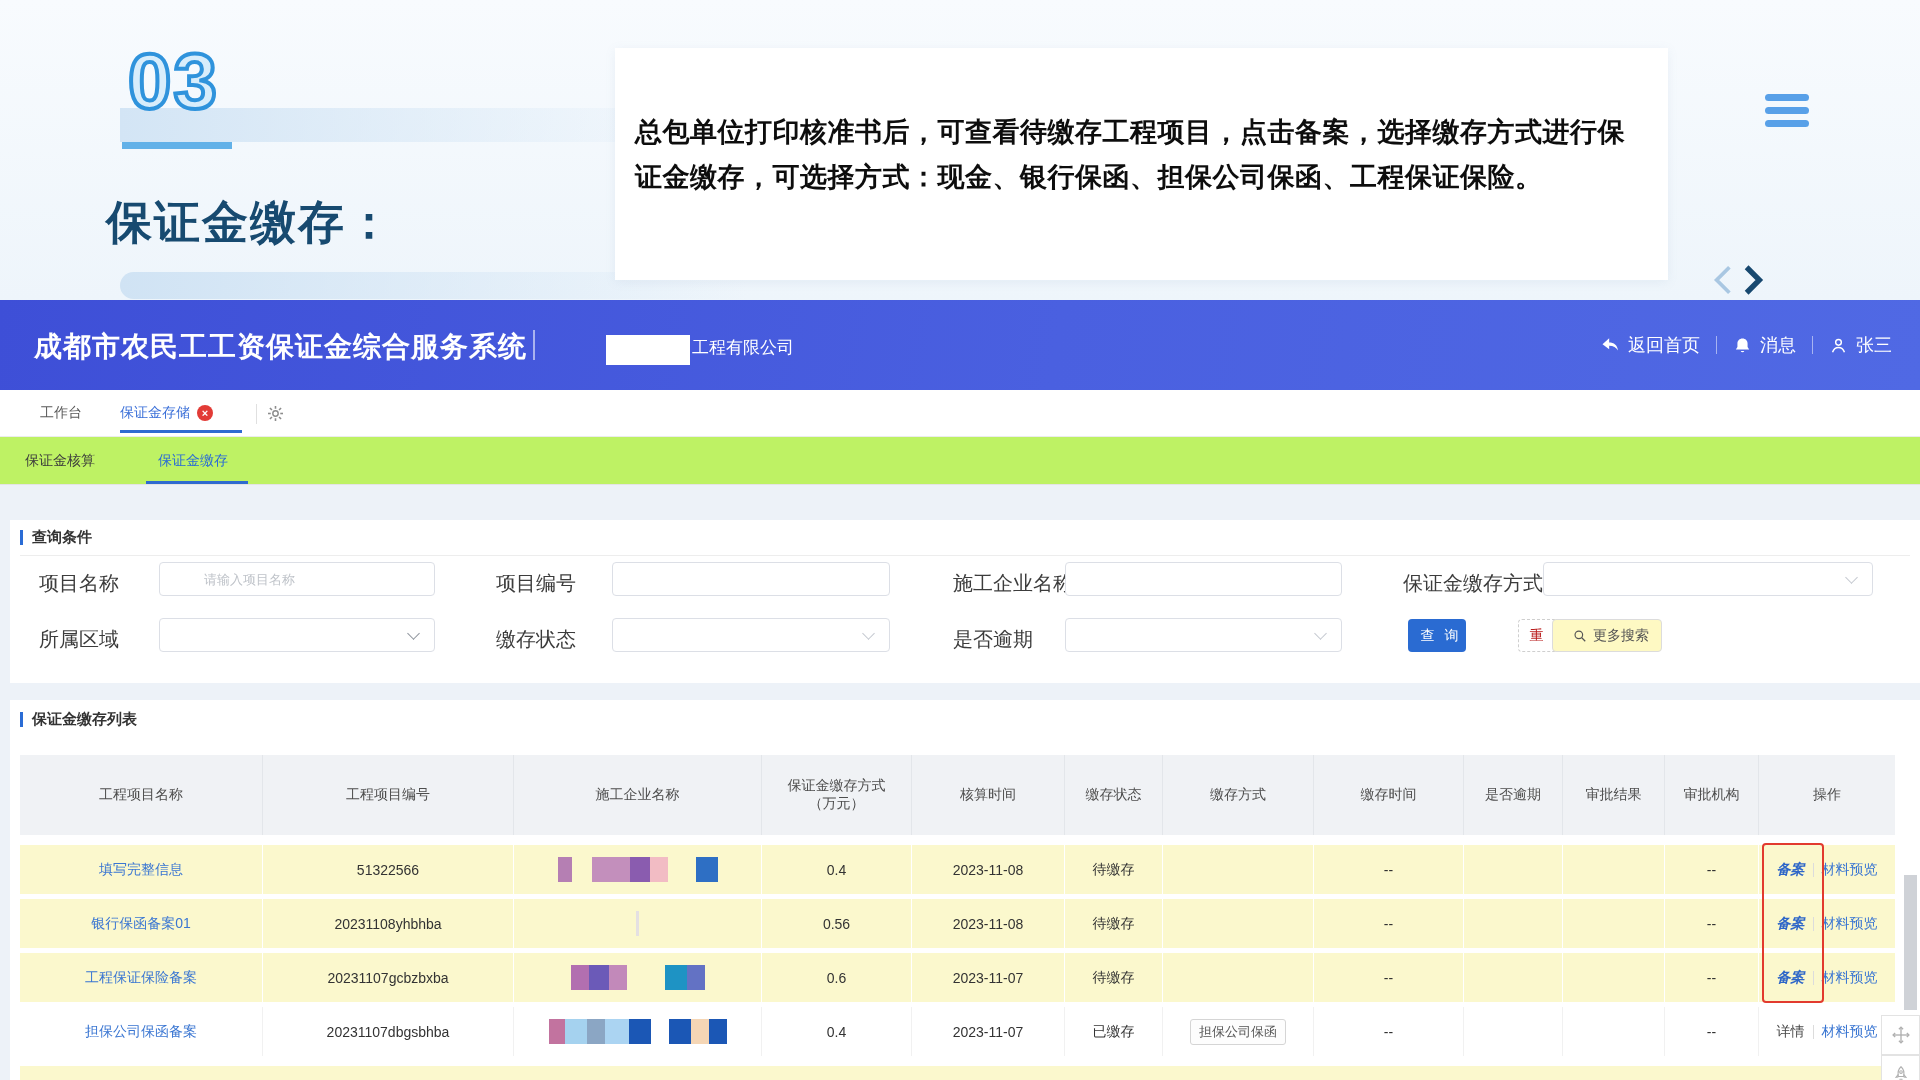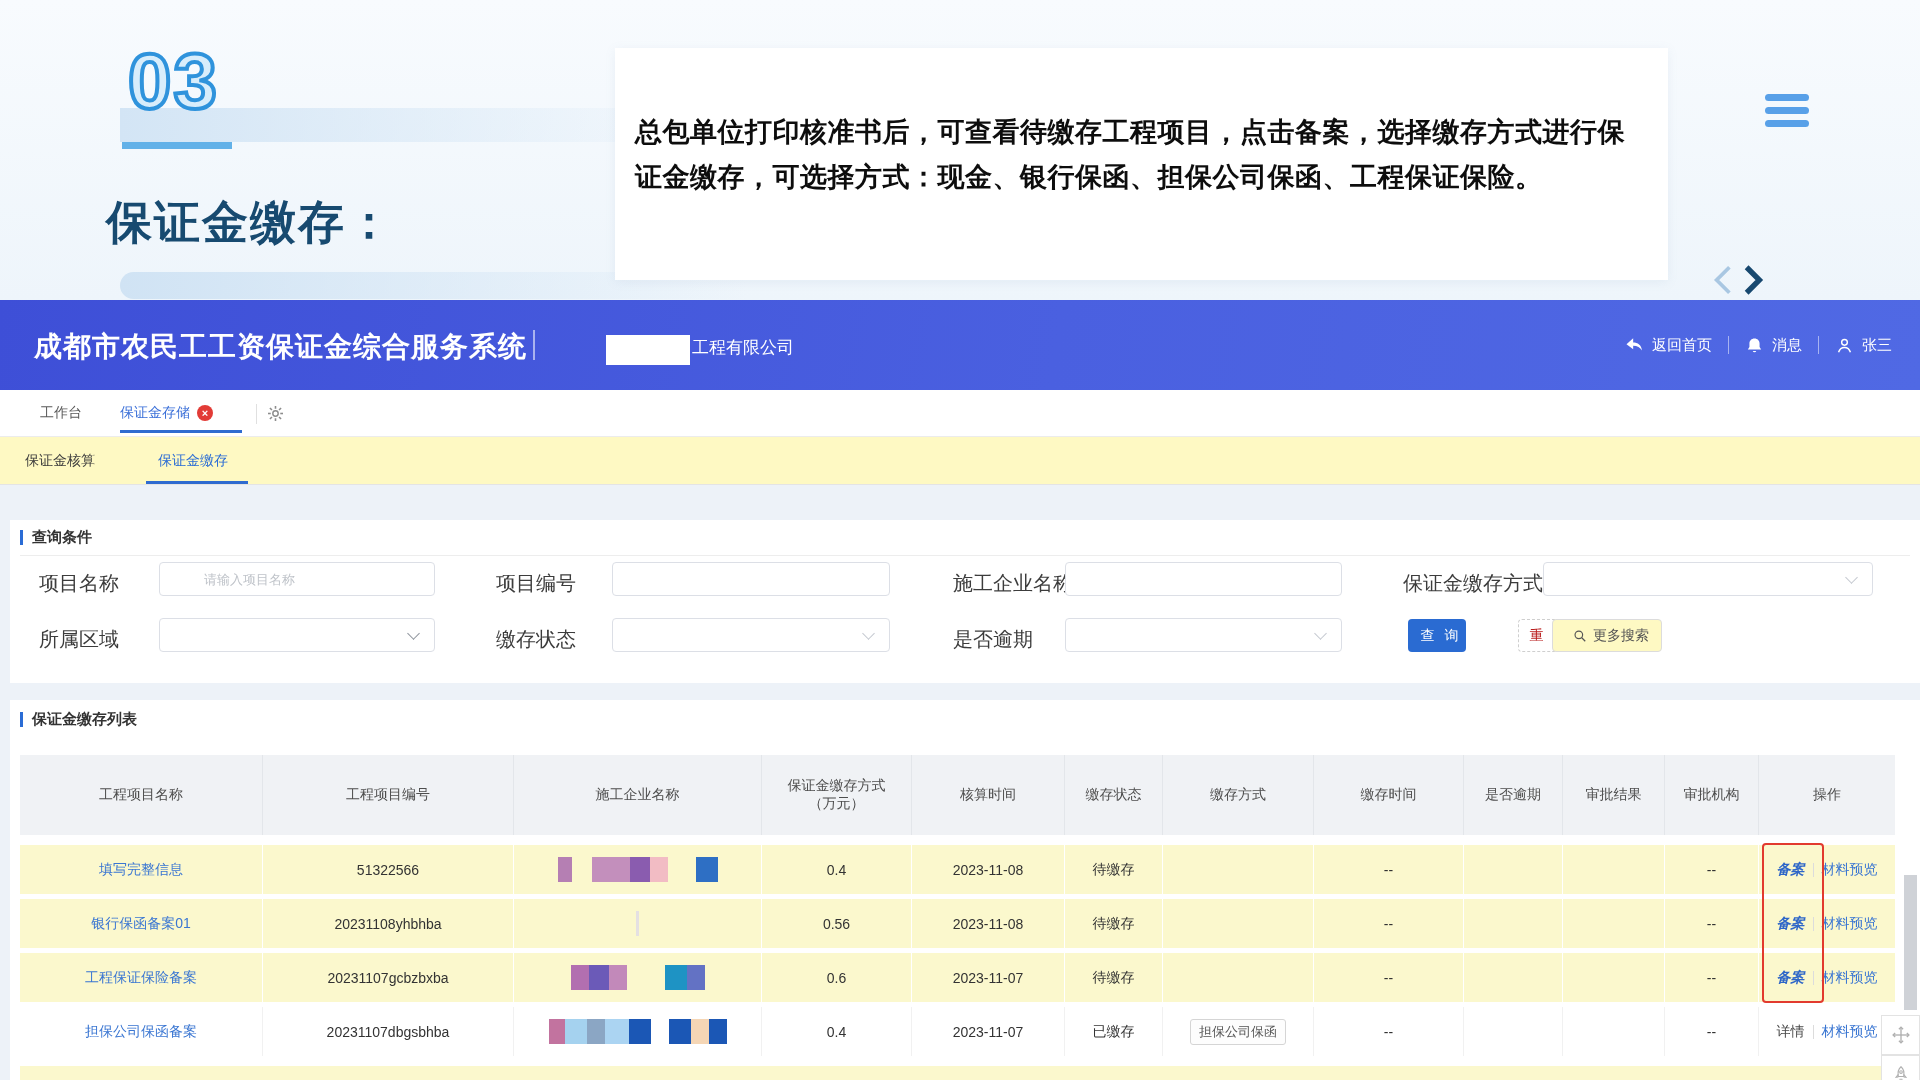--- a/index.html
+++ b/index.html
@@ -27,35 +27,35 @@
   .car-prev { left:1708px; } .car-next { left:1738px; }
 
   
   .app-header { position:absolute; left:0; top:300px; width:1920px; height:90px;
                 background:linear-gradient(100deg,#3e4fd7 0%, #4a60e0 55%, #5069e4 100%); color:#fff; }
   .sys-title { position:absolute; left:34px; top:28px; font-size:28px; font-weight:700; letter-spacing:1px; }
   .hdr-div { position:absolute; left:533px; top:30px; width:2px; height:30px; background:rgba(255,255,255,.55); }
   .company-redaction { position:absolute; left:606px; top:335px; width:84px; height:30px; background:#ffffff; }
   .company-suffix { position:absolute; left:692px; top:36px; font-size:17px; color:#fff; }
   .hdr-right { position:absolute; right:28px; top:0; height:90px; display:flex; align-items:center; gap:16px; }
-  .hdr-item { display:flex; align-items:center; gap:8px; font-size:15px; color:#fff; cursor:pointer; }
+  .hdr-item { display:flex; align-items:center; gap:8px; font-size:18px; color:#fff; cursor:pointer; }
   .hdr-sep { width:1px; height:18px; background:rgba(255,255,255,.5); }
 
   
   .tab-bar { position:absolute; left:0; top:390px; width:1920px; height:47px; background:#fff; border-bottom:1px solid #ececec; }
   .tab { position:absolute; top:0; height:46px; display:flex; align-items:center; font-size:14px; color:#5a5a5a; cursor:pointer; }
   .tab-work { left:40px; }
   .tab-store { left:120px; color:#3a6fd8; }
   .tab-store .tab-underline { position:absolute; left:0; bottom:3px; width:122px; height:3px; background:#2f6bd0; }
   .tab-close { margin-left:7px; width:16px; height:16px; border-radius:50%; background:#e23b36; color:#fff;
                font-size:11px; line-height:16px; text-align:center; font-weight:700; cursor:pointer; }
   .tab-divider { position:absolute; left:256px; top:14px; width:1px; height:20px; background:#e0e0e0; }
   .gear { position:absolute; left:266px; top:14px; cursor:pointer; }
 
-  .subtab-bar { position:absolute; left:0; top:437px; width:1920px; height:48px; background:#fef9c3; border-bottom:1px solid #e4e4e4;text-align:center; }
+  .subtab-bar { position:absolute; left:0; top:437px; width:1920px; height:48px; background:#bef264; border-bottom:1px solid #e4e4e4;text-align:center; }
   .subtab { position:absolute; top:0; height:47px; display:flex; align-items:center; font-size:14px; color:#3c3c3c; cursor:pointer; }
   .subtab-check { left:25px; }
   .subtab-pay { left:158px; color:#2a6cd5; }
   .subtab-pay .tab-underline { position:absolute; left:-12px; bottom:0px; width:102px; height:3px; background:#2f6bd0; }
 
   
   .query-panel { position:absolute; left:10px; top:520px; width:1910px; height:163px; background:#fff; }
   .sect-title { position:absolute; font-size:15px; font-weight:700; color:#333; }
   .sect-bar { position:absolute; width:3px; height:15px; background:#2a6cd5; }
   .q-bar { left:10px; top:10px; } .q-title { left:22px; top:8px; }

